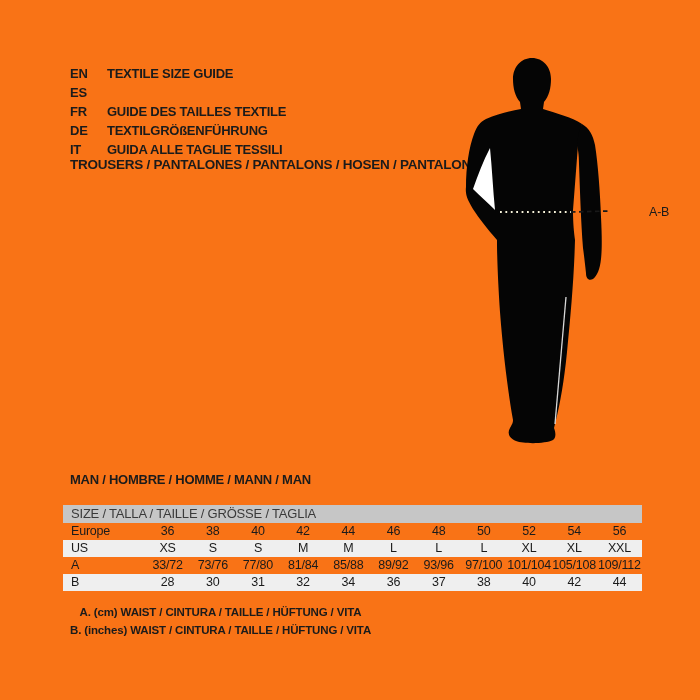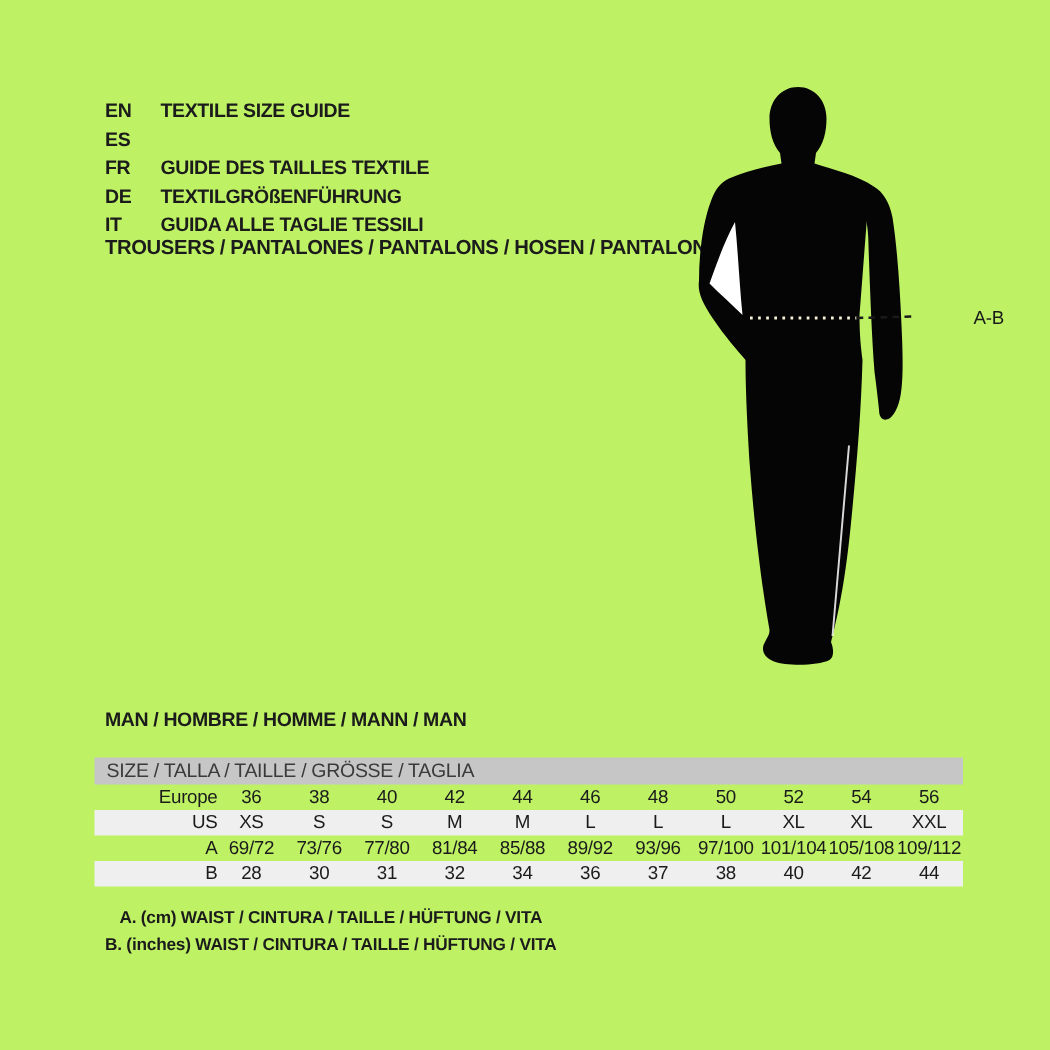--- a/index.html
+++ b/index.html
@@ -1,17 +1,17 @@
 <!DOCTYPE html>
 <html><head>
 <meta charset="utf-8">
 <style>
   html,body { margin:0; padding:0; background:#ffffff; }
   .canvas {
-    position:relative; width:700px; height:700px; background:#bef264;
+    position:relative; width:700px; height:700px; background:#f97316;
     font-family:"Liberation Sans", sans-serif; color:#1b1b1b; overflow:hidden;
   }
 
   
   .langs { position:absolute; left:70px; top:64px; }
   .lang-row { display:flex; height:19px; line-height:19px; font-size:13px; font-weight:bold; letter-spacing:-0.25px; }
   .lang-code { width:37px; }
 
   .garment-title {
     position:absolute; left:70px; top:157px;
@@ -28,21 +28,21 @@
   }
 
   
   .size-table { position:absolute; left:63px; top:505px; width:579px; font-size:12.5px; letter-spacing:-0.2px; }
   .t-header {
     height:18px; line-height:18px; background:#c6c6c6; color:#3a3a3a;
     padding-left:8px; font-size:13px;
   }
   .t-row { display:grid; grid-template-columns:82px repeat(11, 1fr); height:17px; line-height:17px; }
   .t-row.alt { background:#efefef; }
-  .t-label { padding-left:8px;text-align:right; }
+  .t-label { padding-left:8px; }
   .t-cell { text-align:center; }
 
   .footnotes { position:absolute; left:70px; top:603px; font-size:11.5px; font-weight:bold; line-height:18px; letter-spacing:-0.15px;text-align:center; }
 </style>
 </head>
 <body>
 
 <div class="canvas">
 
   <div class="langs">
@@ -153,21 +153,21 @@
       <div class="t-cell">L</div>
       <div class="t-cell">L</div>
       <div class="t-cell">L</div>
       <div class="t-cell">XL</div>
       <div class="t-cell">XL</div>
       <div class="t-cell">XXL</div>
     </div>
 
     <div class="t-row">
       <div class="t-label">A</div>
-      <div class="t-cell">69/72</div>
+      <div class="t-cell">33/72</div>
       <div class="t-cell">73/76</div>
       <div class="t-cell">77/80</div>
       <div class="t-cell">81/84</div>
       <div class="t-cell">85/88</div>
       <div class="t-cell">89/92</div>
       <div class="t-cell">93/96</div>
       <div class="t-cell">97/100</div>
       <div class="t-cell">101/104</div>
       <div class="t-cell">105/108</div>
       <div class="t-cell">109/112</div>

